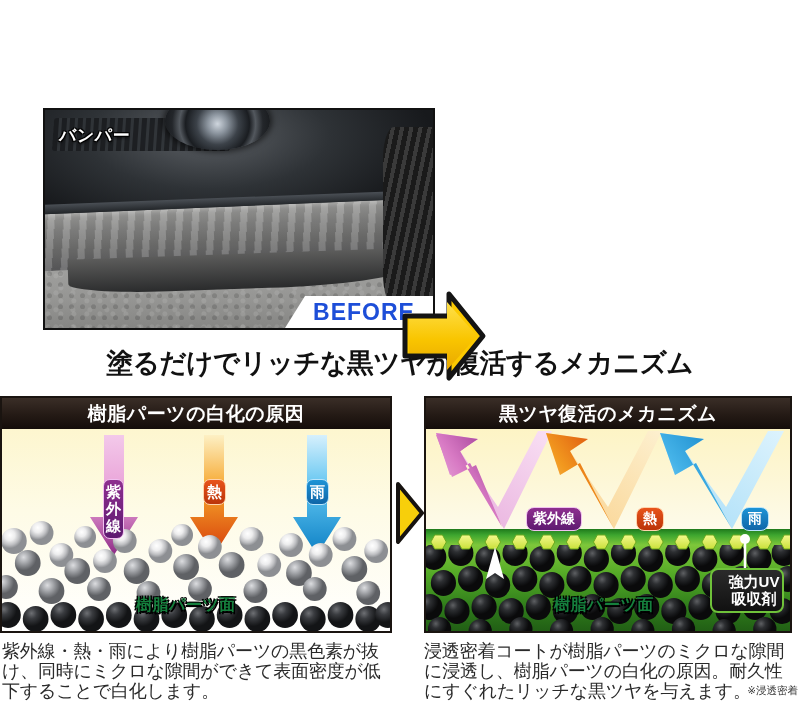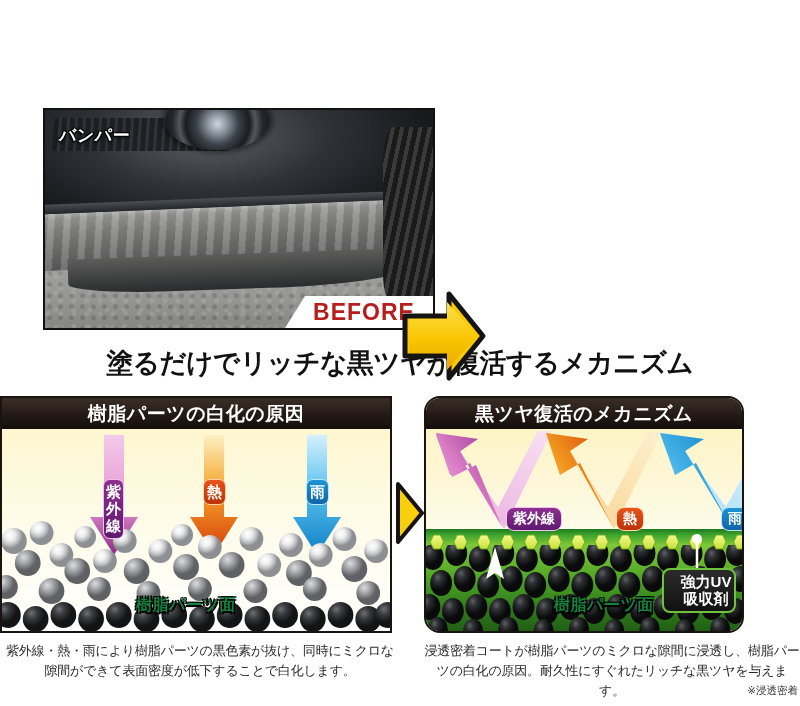--- a/index.html
+++ b/index.html
@@ -128,21 +128,21 @@
     text-shadow: 1px 1px 0 #000, -1px 1px 0 #000, 1px -1px 0 #000,
                  -1px -1px 0 #000, 0 2px 3px rgba(0,0,0,.8);
     letter-spacing: 0.5px;
   }
 
   
   .banner {
     position: absolute; right: 0; bottom: 0; height: 32px;
     display: flex; align-items: center; justify-content: center;
     padding: 0 16px 0 26px;
-    font-size: 23px; font-weight: bold; color: #b91c1c;
+    font-size: 23px; font-weight: bold; color: #1d4ed8;
     letter-spacing: 1px;
     clip-path: polygon(20px 0, 100% 0, 100% 100%, 0 100%);
   }
   .banner.before-b { width: 148px; background: #ffffff; }
   .banner.after-b  { width: 148px; background: #f9c600; }
 
   
   .tr-arrow {
     position: absolute; left: 358px; top: 180px;
     width: 86px; height: 96px; z-index: 5;
@@ -158,21 +158,21 @@
   }
 
   
   .panel {
     position: absolute; top: 396px; width: 392px; height: 237px;
     border: 2px solid #1a1410;
     background: #fff;
     overflow: hidden;
   }
   .panel.left  { left: 0; }
-  .panel.right { left: 424px; width: 320px; border-radius: 16px; }
+  .panel.right { left: 424px; width: 368px; }
 
   .panel-title {
     position: relative; height: 31px;
     background: linear-gradient(180deg, #3a2e27 0%, #241a15 55%, #140d0a 100%);
     color: #ffffff; font-size: 19px; font-weight: bold;
     display: flex; align-items: center; justify-content: center;
     letter-spacing: 0.5px;
   }
   .panel-body { position: relative; height: 204px; }
 
@@ -221,20 +221,21 @@
       linear-gradient(180deg, #1f7a1c 0%, #3da52f 6px, #7ec73a 16px,
                       #53a926 46px, #2f7c1b 78px, #205c14 100%);
   }
   .hexrow { position: absolute; left: 0; top: 104px; width: 100%; height: 18px; z-index: 4; }
   .v-arrow { position: absolute; top: 0; }
   .hbadge {
     position: absolute; z-index: 6;
     border-radius: 8px; color: #fff; font-weight: bold;
     font-size: 14px; line-height: 15px; padding: 3px 6px 4px 6px;
     letter-spacing: 0;
+    margin-left: 20px;
   }
   .hb-uv   { left: 505px; top: 82px; background: linear-gradient(180deg,#8d2f8f,#5e1a70); border:1px solid #f0c0ef; }
   .hb-heat { left: 612px; top: 82px; background: linear-gradient(180deg,#e8531a,#bb3409); border:1px solid #ffd2ab; }
   .hb-rain { left: 717px; top: 82px; background: linear-gradient(180deg,#1d94d6,#0f66a8); border:1px solid #b9e4fb; }
 
   .coat-label {
     position: absolute; z-index: 8; left: 20px; top: 148px;
     text-align: center; font-weight: bold; font-size: 17px; line-height: 18px;
     color: #27a125;
     text-shadow:
@@ -250,23 +251,22 @@
     color: #ffffff;
   }
   .uv-box .uv-top { color: #ffffff; }
   .uv-pin { position: absolute; z-index: 7; right: 40px; top: 104px; width: 10px; height: 44px; }
 
   .mid-tri { position: absolute; left: 396px; top: 482px; width: 28px; height: 62px; z-index: 9; }
 
   
   .caption {
     position: absolute; top: 641px;
-    font-size: 13px; line-height: 20px; color: #2a2a2a;
+    font-size: 18px; line-height: 20px; color: #2a2a2a;
     letter-spacing: -0.2px;
-    text-align: center;
   }
   .caption.left  { left: 2px;   width: 396px; }
   .caption.right { left: 424px; width: 376px; }
   .imgnote {
     position: absolute; right: 2px; top: 684px;
     font-size: 10.5px; color: #3a3a3a;
   }
 </style>
 </head>
 <body>

